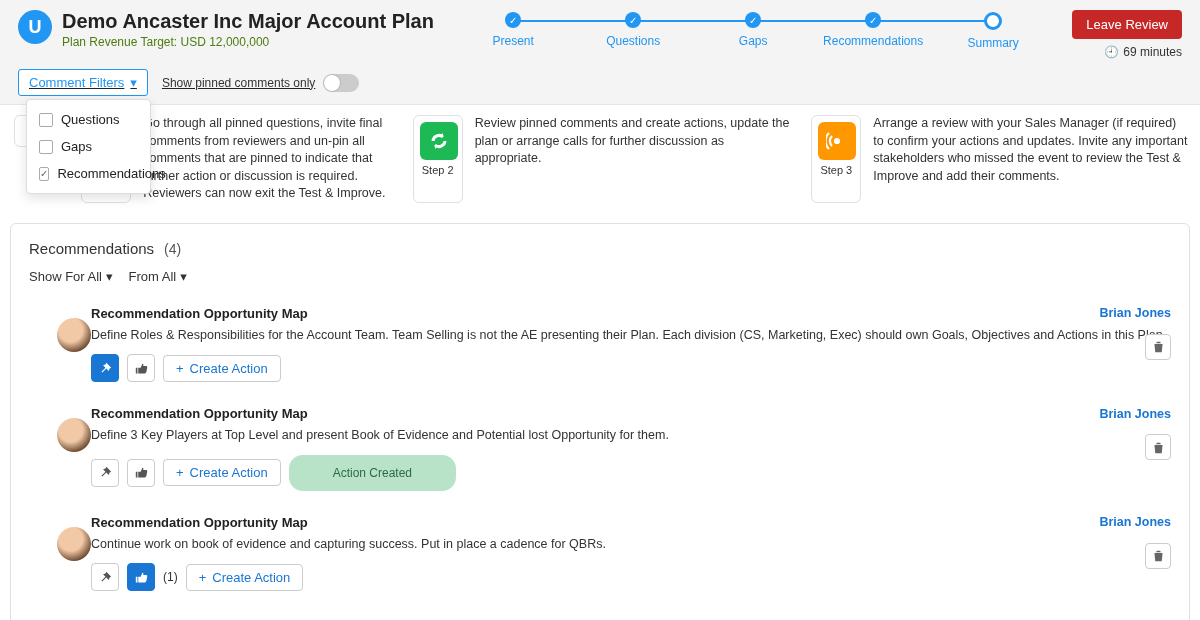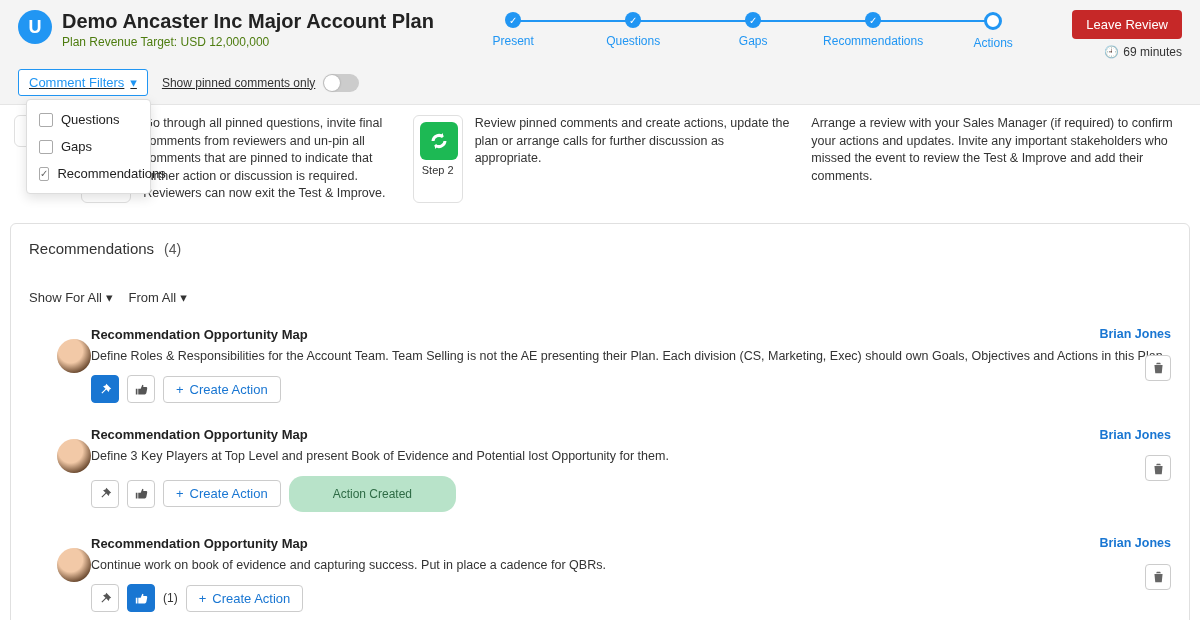--- a/index.html
+++ b/index.html
@@ -37,21 +37,21 @@
   .step-icon { width: 38px; height: 38px; border-radius: 6px; display: flex; align-items: center; justify-content: center; color: #fff; font-size: 18px; margin: 0 auto 4px auto; }
   .step-icon.green { background: #1db954; }
   .step-icon.orange { background: #ff9800; }
   .step-num-label { font-size: 11px; color: #333; }
   .step-desc { font-size: 12.5px; line-height: 1.4; color: #333; }
   .panel { border: 1px solid #e0e0e0; border-radius: 6px; padding: 16px 18px; }
   .panel-header { display: flex; align-items: baseline; gap: 10px; margin-bottom: 12px; }
   .panel-title { font-size: 15px; color: #333; }
   .panel-count { font-size: 14px; color: #555; }
   .filter-row { display: flex; align-items: center; gap: 16px; font-size: 13px; color: #333; margin-bottom: 12px; }
-  .filter-row .sel { display: flex; align-items: center; gap: 4px; cursor: pointer; margin-top: 21px; }
+  .filter-row .sel { display: flex; align-items: center; gap: 4px; cursor: pointer; }
   .rec-item { display: flex; align-items: flex-start; padding: 10px 0 14px 0; gap: 0; position: relative; }
   .avatar { width: 34px; height: 34px; border-radius: 50%; background: radial-gradient(circle at 40% 35%, #f2c9a7 0 40%, #6b4a30 75%); flex-shrink: 0; margin-left: 28px; margin-top: 12px; }
   .rec-body { flex: 1; }
   .rec-head { display: flex; justify-content: space-between; align-items: center; }
   .rec-title { font-size: 13px; font-weight: 600; }
   .rec-author { font-size: 12.5px; color: #1976d2; font-weight: 600; }
   .rec-text { font-size: 12.5px; color: #333; margin: 6px 0 10px 0; line-height: 1.4; }
   .rec-actions { display: flex; align-items: center; gap: 8px; }
   .icon-btn { width: 28px; height: 28px; border: 1px solid #ccc; border-radius: 4px; background: #fff; display: flex; align-items: center; justify-content: center; cursor: pointer; font-size: 13px; color: #555; }
   .icon-btn.active { background: #1976d2; color: #fff; border-color: #1976d2; }
@@ -83,21 +83,21 @@
       <div class="step-seg">
           <div class="step-dot">✓</div>
           <div class="step-label">Gaps</div>
         </div>
       <div class="step-seg">
           <div class="step-dot">✓</div>
           <div class="step-label">Recommendations</div>
         </div>
       <div class="step-seg">
           <div class="step-dot active"></div>
-          <div class="step-label">Actions</div>
+          <div class="step-label">Summary</div>
         </div>
     </div>
     <div class="header-right">
       <button class="leave-review">Leave Review</button>
       <div class="timer">
         <span>🕘</span>
         <span>69 minutes</span>
       </div>
     </div>
   </div>
@@ -155,20 +155,30 @@
               <path d="M17 11a6 6 0 0 1-10 4"></path>
               <path d="M15 3v4h-4" fill="#fff" stroke="none"></path>
               <path d="M7 19v-4h4" fill="#fff" stroke="none"></path>
             </svg>
         </div>
         <div class="step-num-label">Step 2</div>
       </div>
       <div class="step-desc">Review pinned comments and create actions, update the plan or arrange calls for further discussion as appropriate.</div>
     </div>
     <div class="step-card">
+      <div class="step-icon-box">
+        <div class="step-icon orange">
+          <svg width="22" height="22" viewBox="0 0 22 22" fill="none" stroke="#fff" stroke-width="2.2">
+              <circle cx="11" cy="11" r="2" fill="#fff"></circle>
+              <path d="M6 6a7 7 0 0 0 0 10"></path>
+              <path d="M3 3a11 11 0 0 0 0 16"></path>
+            </svg>
+        </div>
+        <div class="step-num-label">Step 3</div>
+      </div>
       <div class="step-desc">Arrange a review with your Sales Manager (if required) to confirm your actions and updates. Invite any important stakeholders who missed the event to review the Test &amp; Improve and add their comments.</div>
     </div>
   </div>
 
   <div class="panel">
     <div class="panel-header">
       <span class="panel-title">Recommendations</span>
       <span class="panel-count">(4)</span>
     </div>
     <div class="filter-row">

